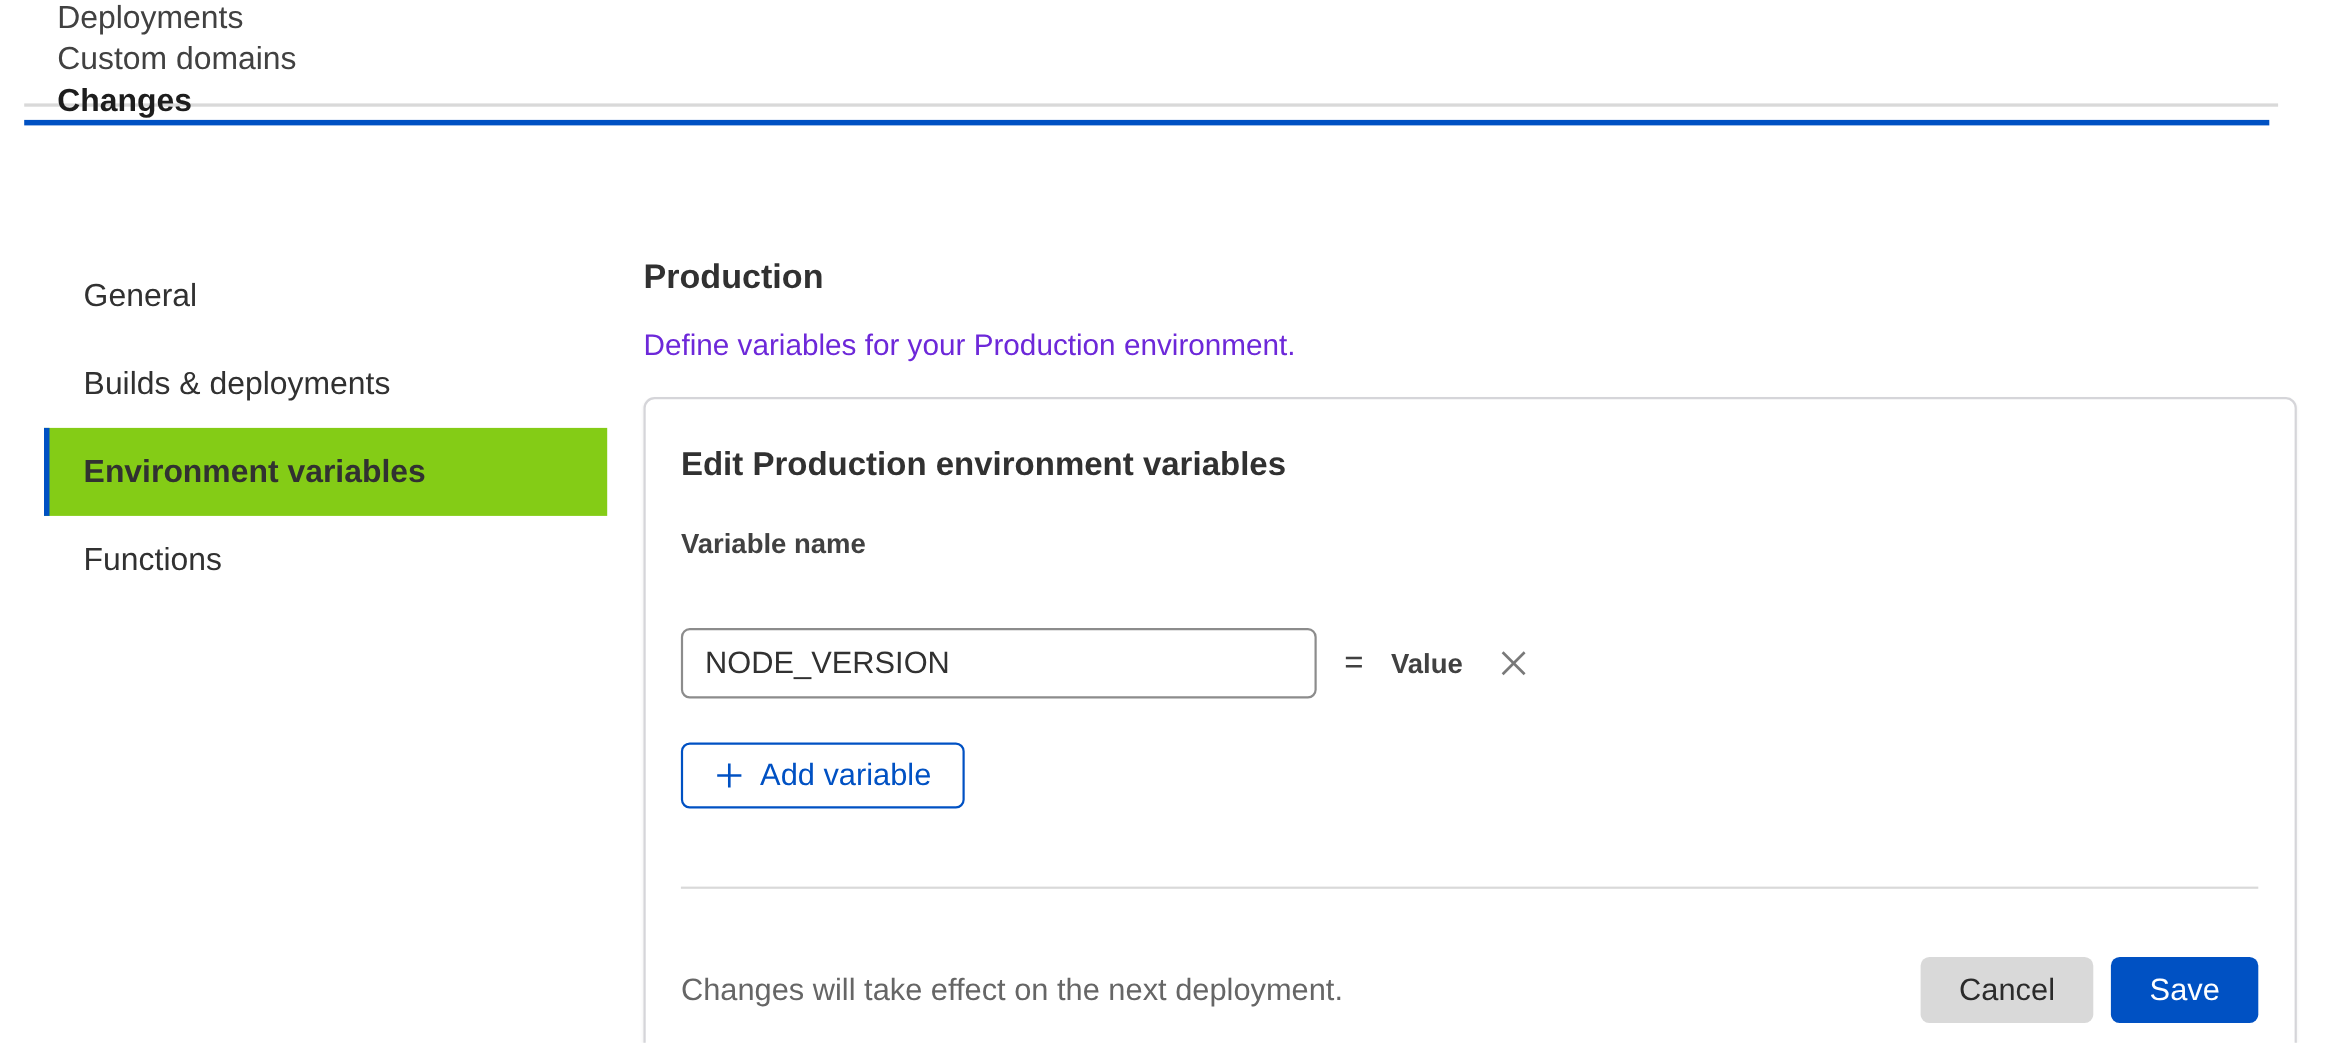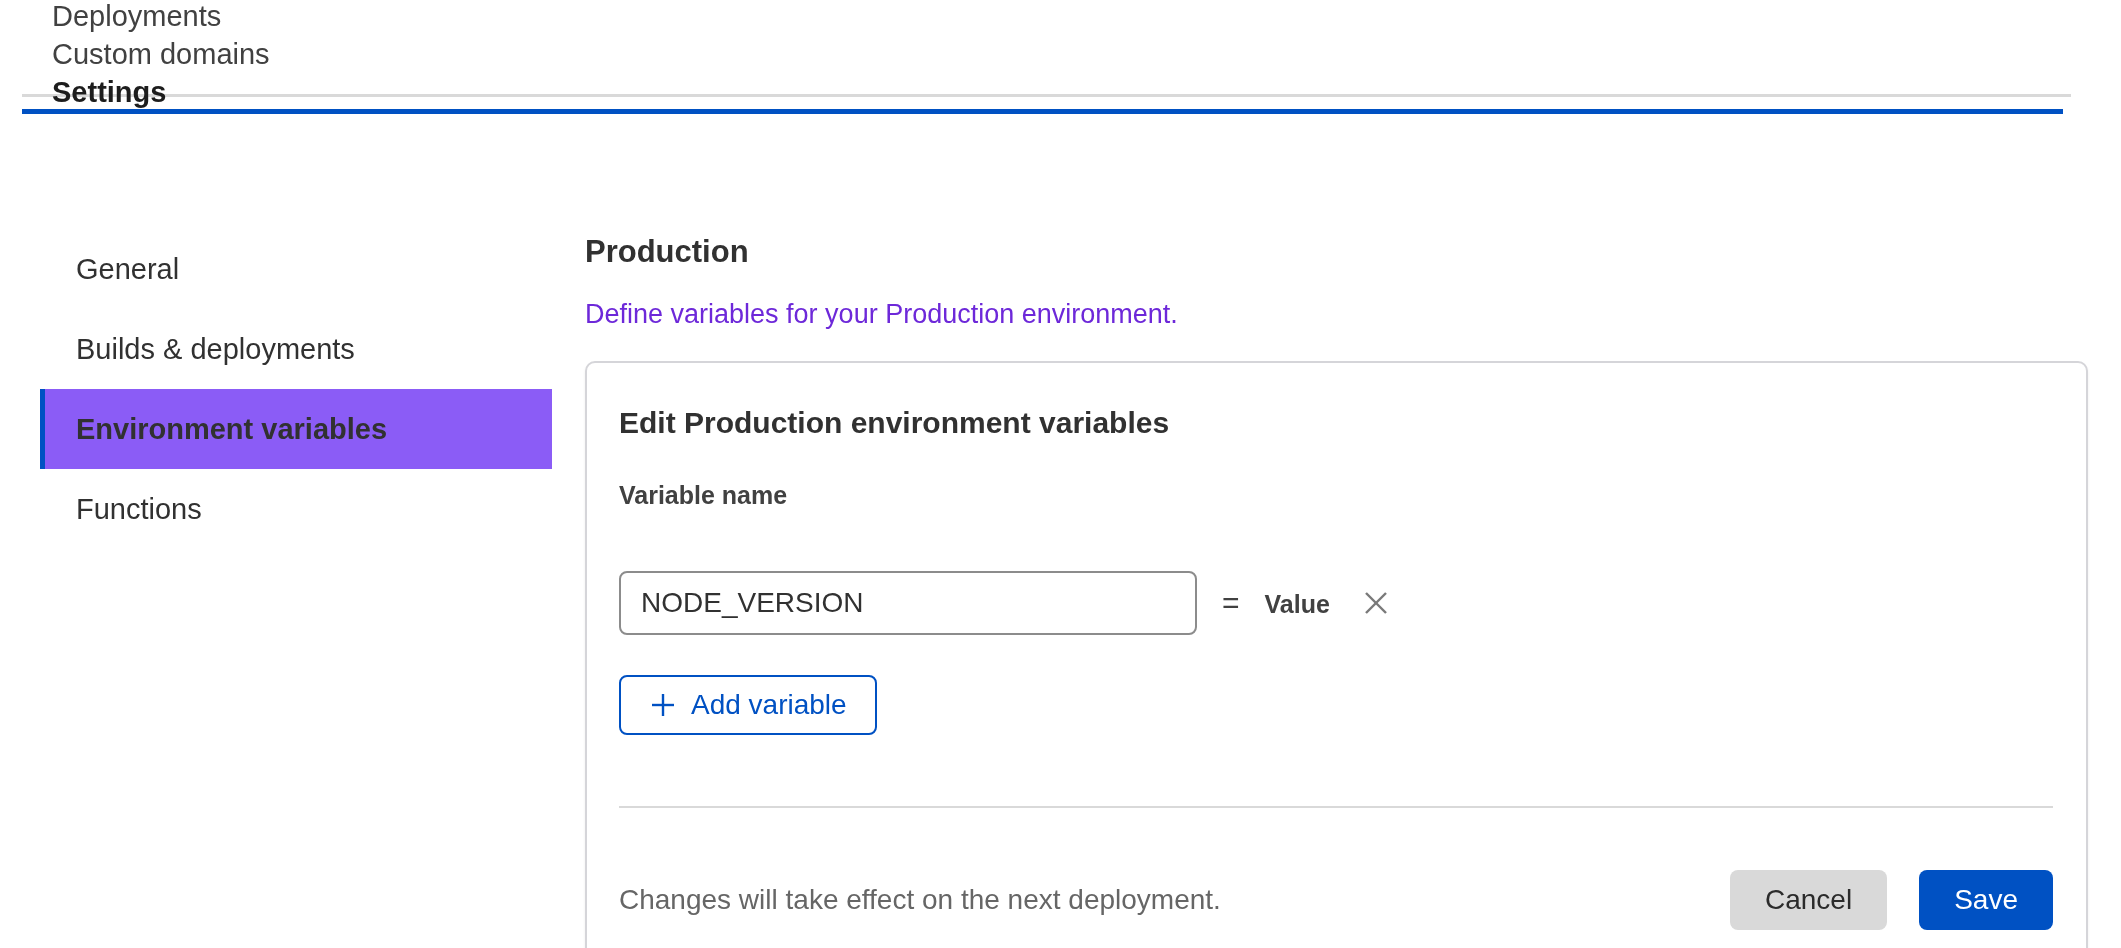--- a/index.html
+++ b/index.html
@@ -58,21 +58,21 @@
     display: flex;
     align-items: center;
     height: 80px;
     padding-left: 31px;
     border-left: 5px solid transparent;
     font-size: 29px;
     color: #313131;
     cursor: pointer;
   }
   .side-item.active {
-    background: #8b5cf6;
+    background: #84cc16;
     border-left-color: #0051c3;
     font-weight: 700;
   }
 
   
   .main { margin-left: 33px; width: 1622px; flex: none; }
   .main h1 {
     margin-top: 5px;
     font-size: 31px;
     font-weight: 700;
@@ -172,21 +172,21 @@
   .card-footer {
     margin-top: 62px;
     display: flex;
     align-items: center;
     justify-content: space-between;
   }
   .footer-note {
     font-size: 28px;
     color: #666666;
   }
-  .footer-actions { display: flex; gap: 32px; }
+  .footer-actions { display: flex; gap: 16px; }
   .btn {
     height: 60px;
     border: none;
     border-radius: 8px;
     font-family: "Liberation Sans", sans-serif;
     font-size: 28px;
     cursor: pointer;
     display: inline-flex;
     align-items: center;
     justify-content: center;
@@ -202,21 +202,21 @@
     padding: 0 35px;
   }
   .icon-svg { display: block; }
 </style>
 </head>
 <body>
 
 <header class="tabbar">
   <div class="tab">Deployments</div>
   <div class="tab">Custom domains</div>
-  <div class="tab active">Settings</div>
+  <div class="tab active">Changes</div>
 </header>
 
 <div class="content">
 
   <nav class="sidebar">
     <div class="side-item">General</div>
     <div class="side-item">Builds &amp; deployments</div>
     <div class="side-item active">Environment variables</div>
     <div class="side-item">Functions</div>
   </nav>

